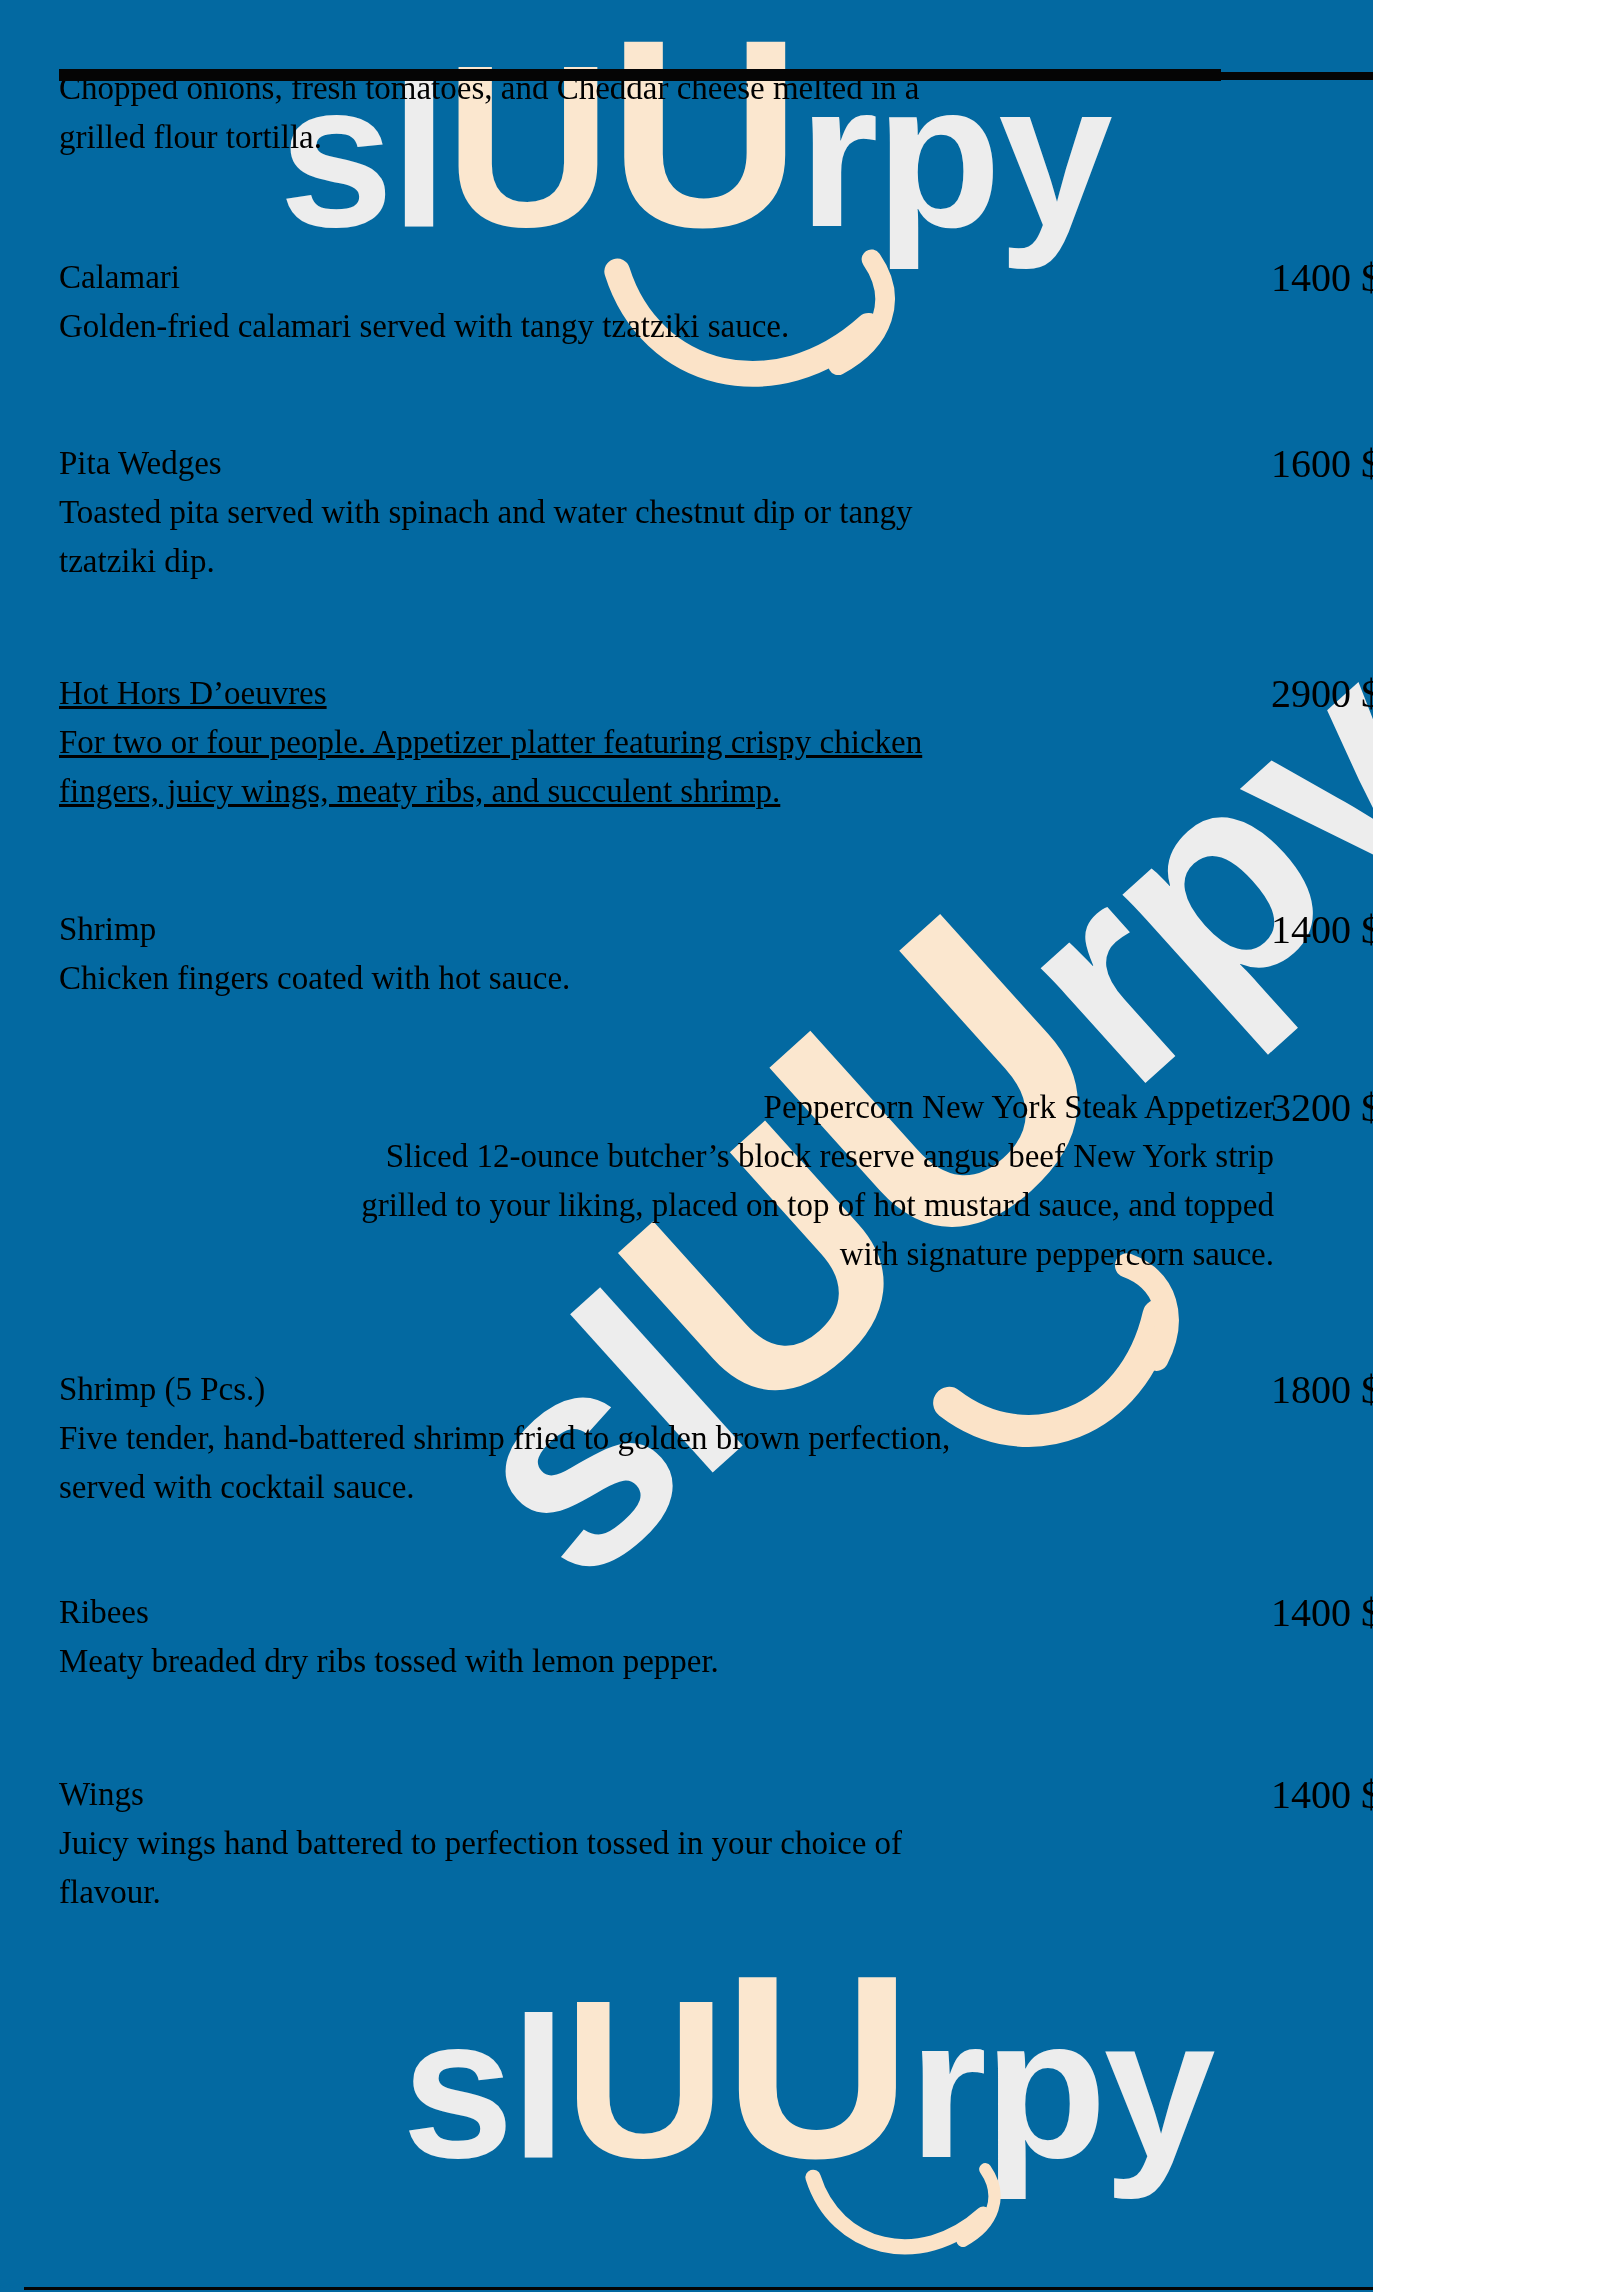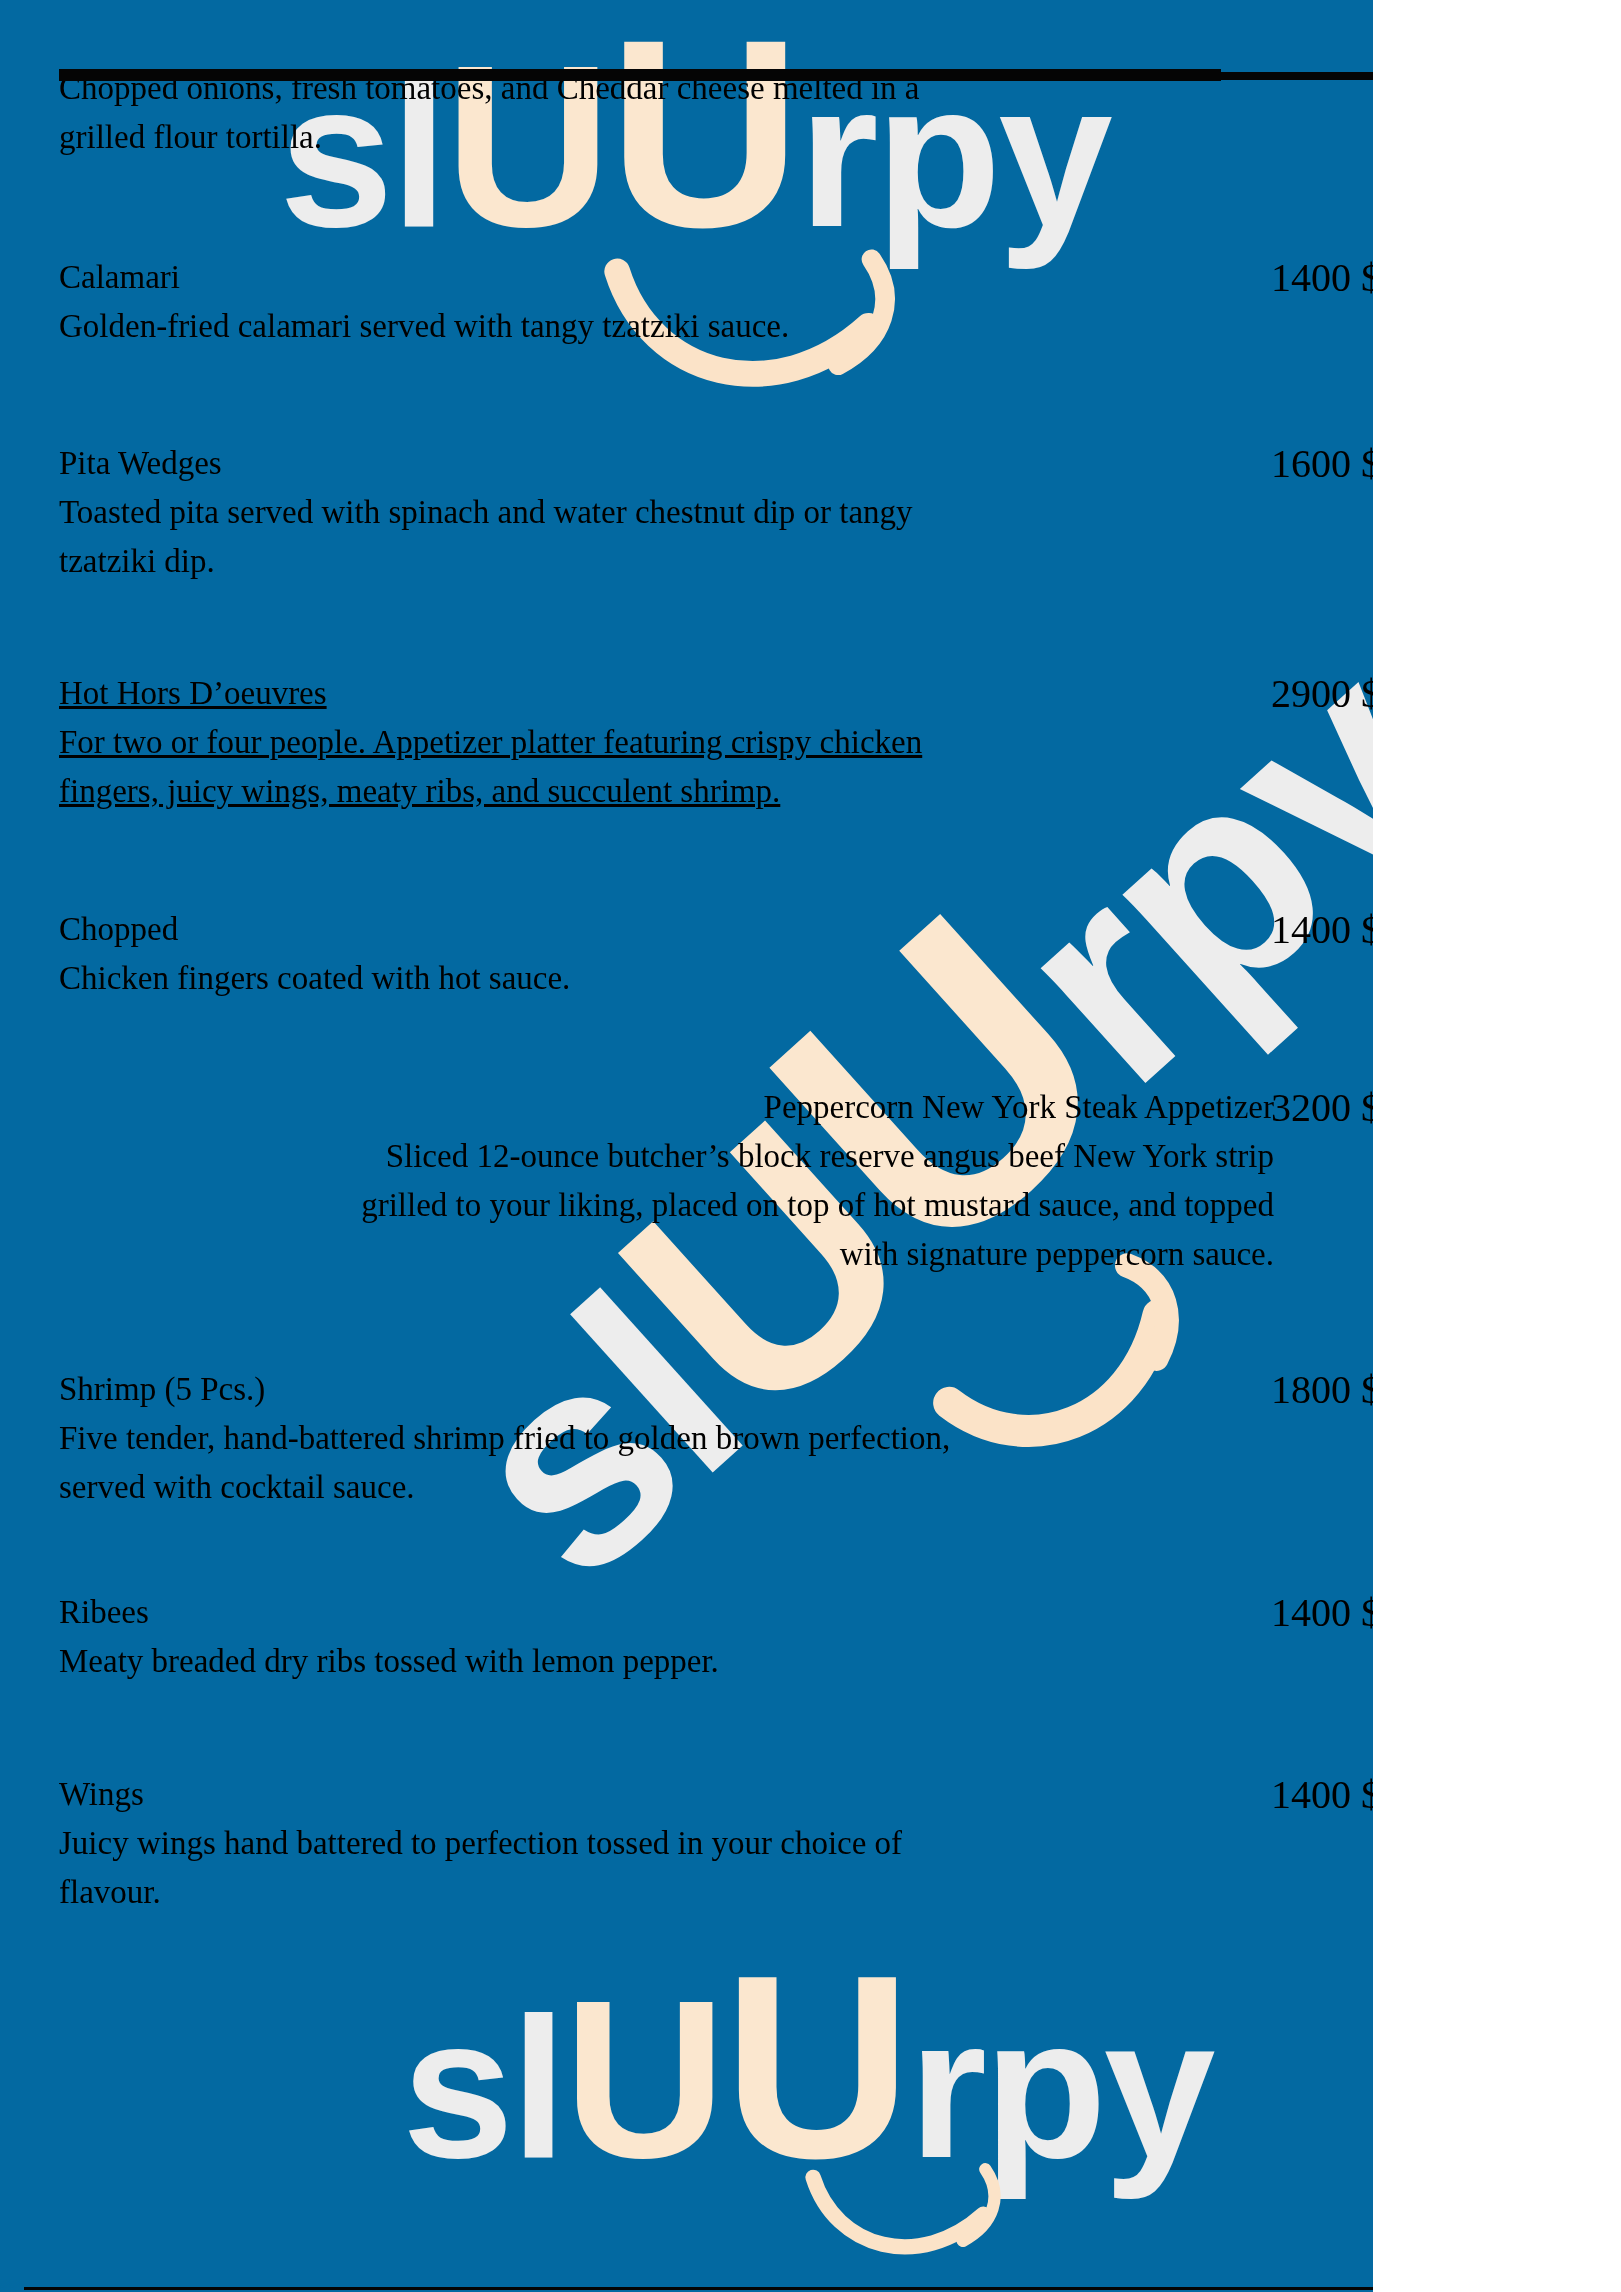--- a/index.html
+++ b/index.html
@@ -83,21 +83,21 @@
   </div>
 
   <div class="item i2">
     <div class="textline item-name">Hot Hors D’oeuvres</div>
     <div class="textline">For two or four people. Appetizer platter featuring crispy chicken</div>
     <div class="textline">fingers, juicy wings, meaty ribs, and succulent shrimp.</div>
     <div class="price">2900 $</div>
   </div>
 
   <div class="item i3">
-    <div class="textline item-name">Chopped</div>
+    <div class="textline item-name">Shrimp</div>
     <div class="textline">Chicken fingers coated with hot sauce.</div>
     <div class="price">1400 $</div>
   </div>
 
   <div class="item i4">
     <div class="textline item-name">Peppercorn New York Steak Appetizer</div>
     <div class="textline">Sliced 12-ounce butcher’s block reserve angus beef New York strip</div>
     <div class="textline">grilled to your liking, placed on top of hot mustard sauce, and topped</div>
     <div class="textline">with signature peppercorn sauce.</div>
     <div class="price">3200 $</div>

